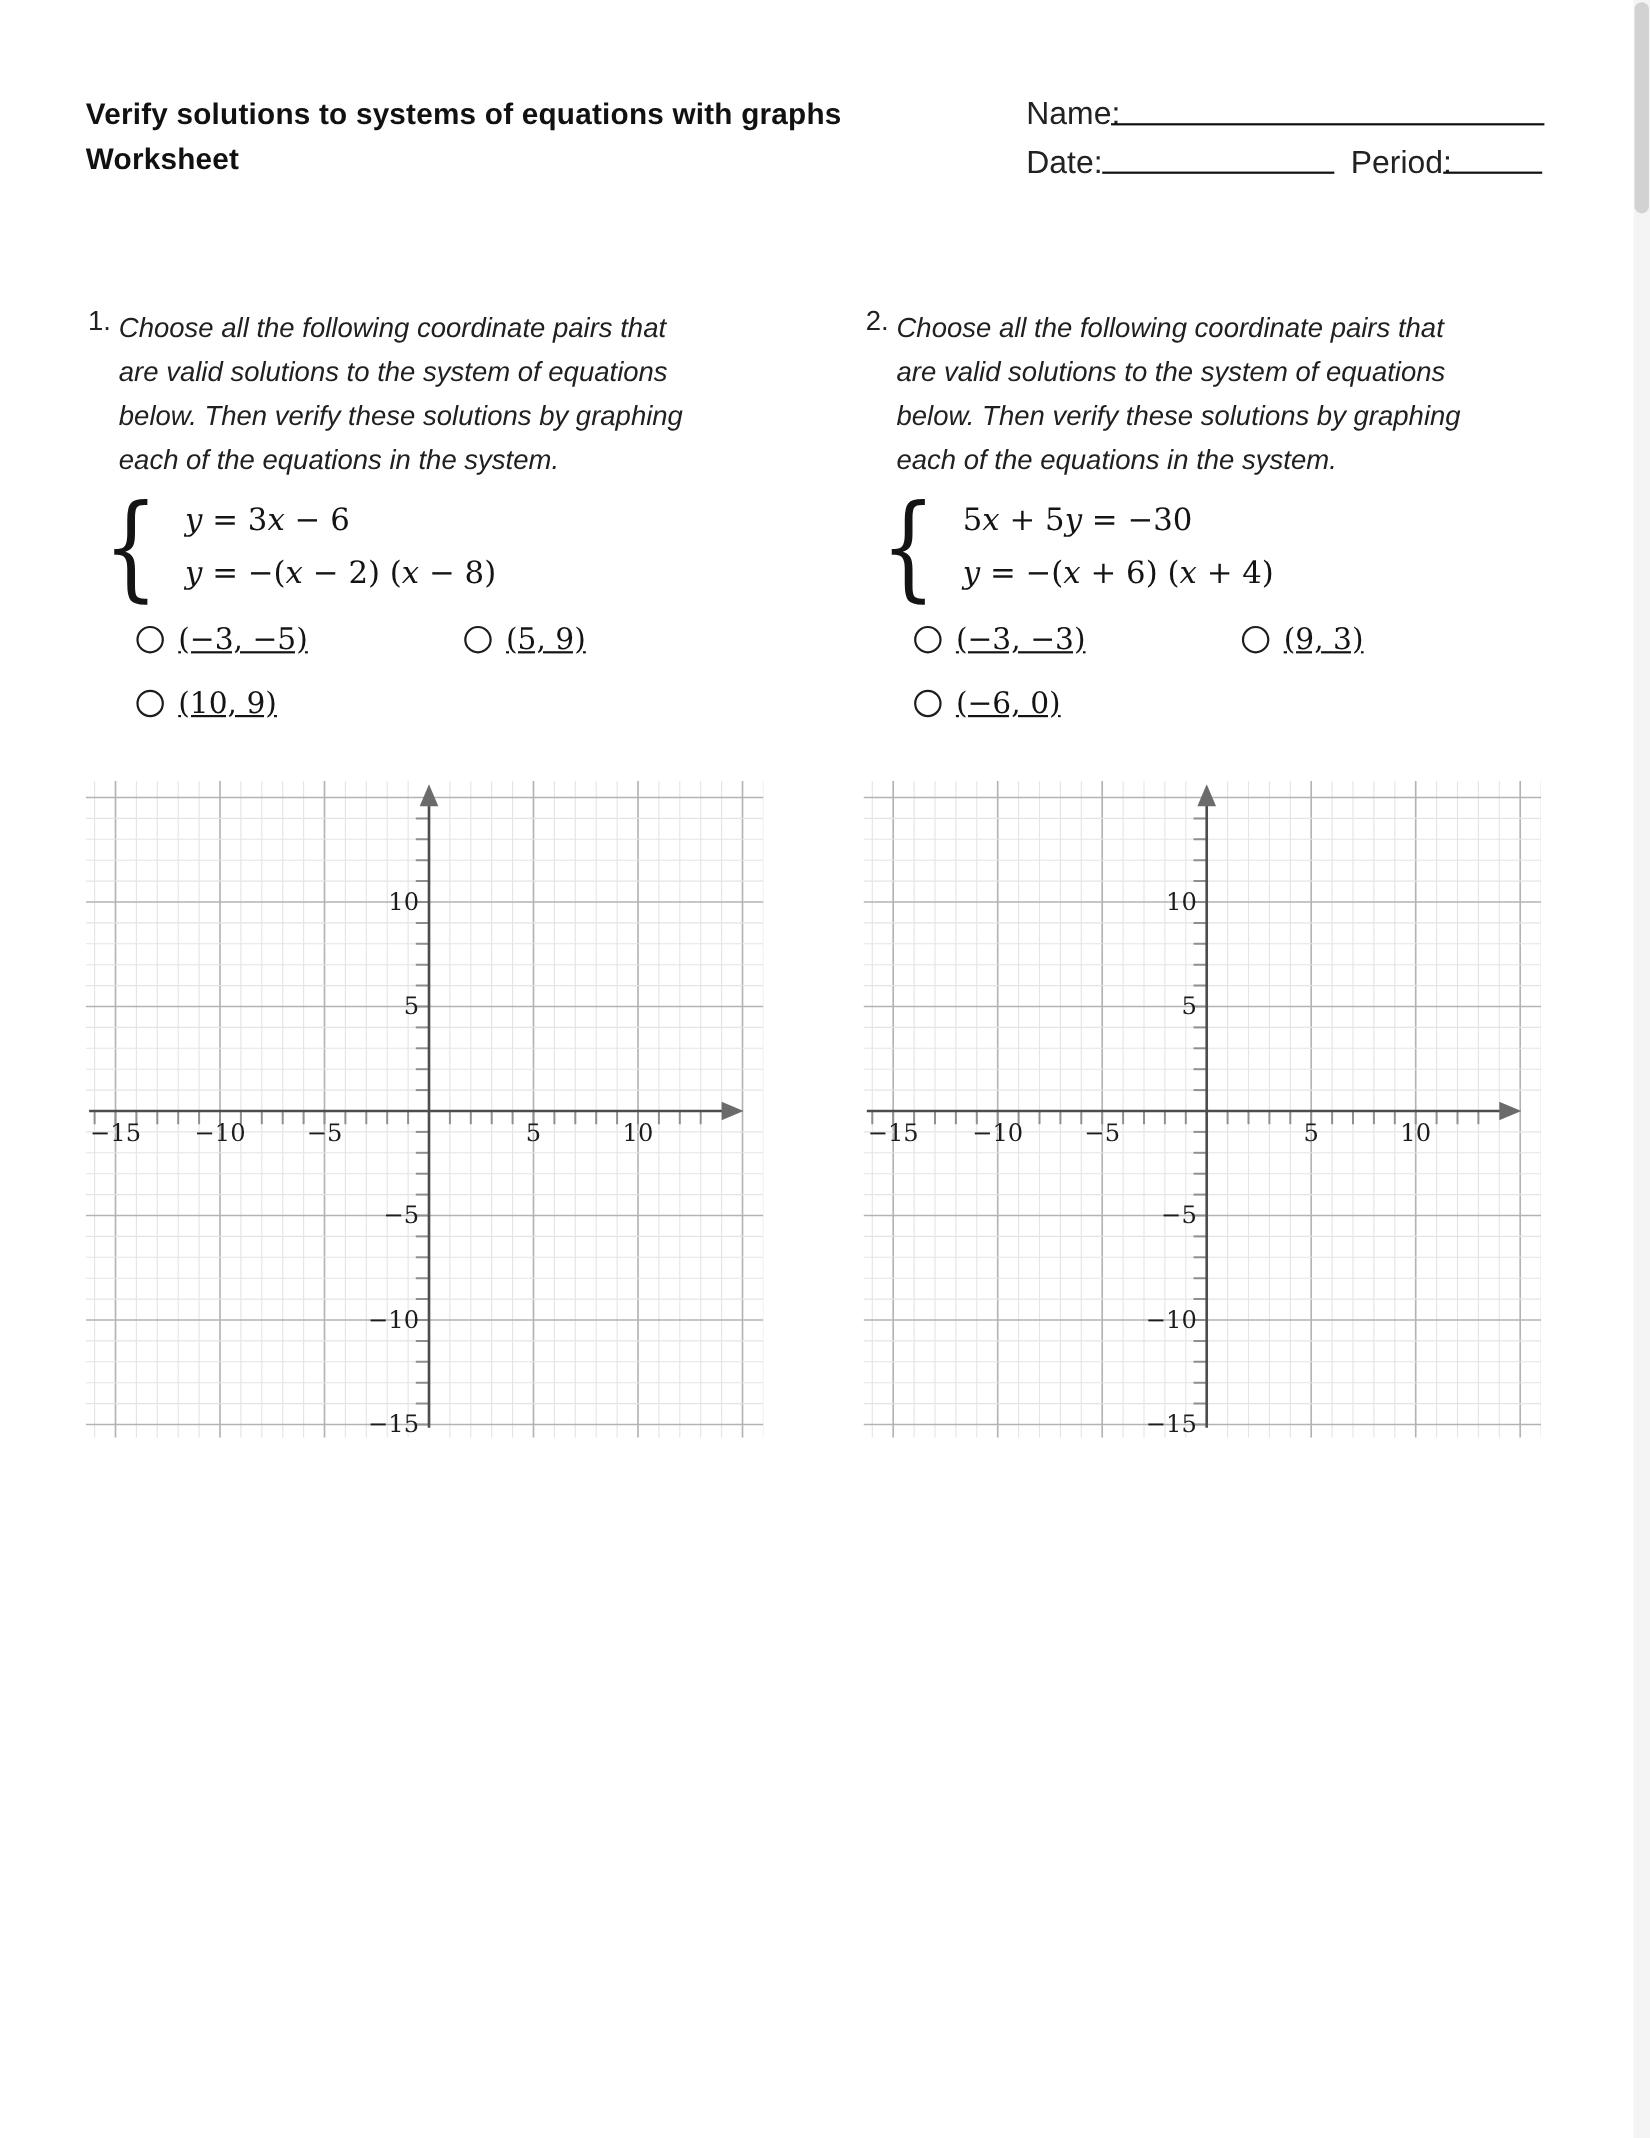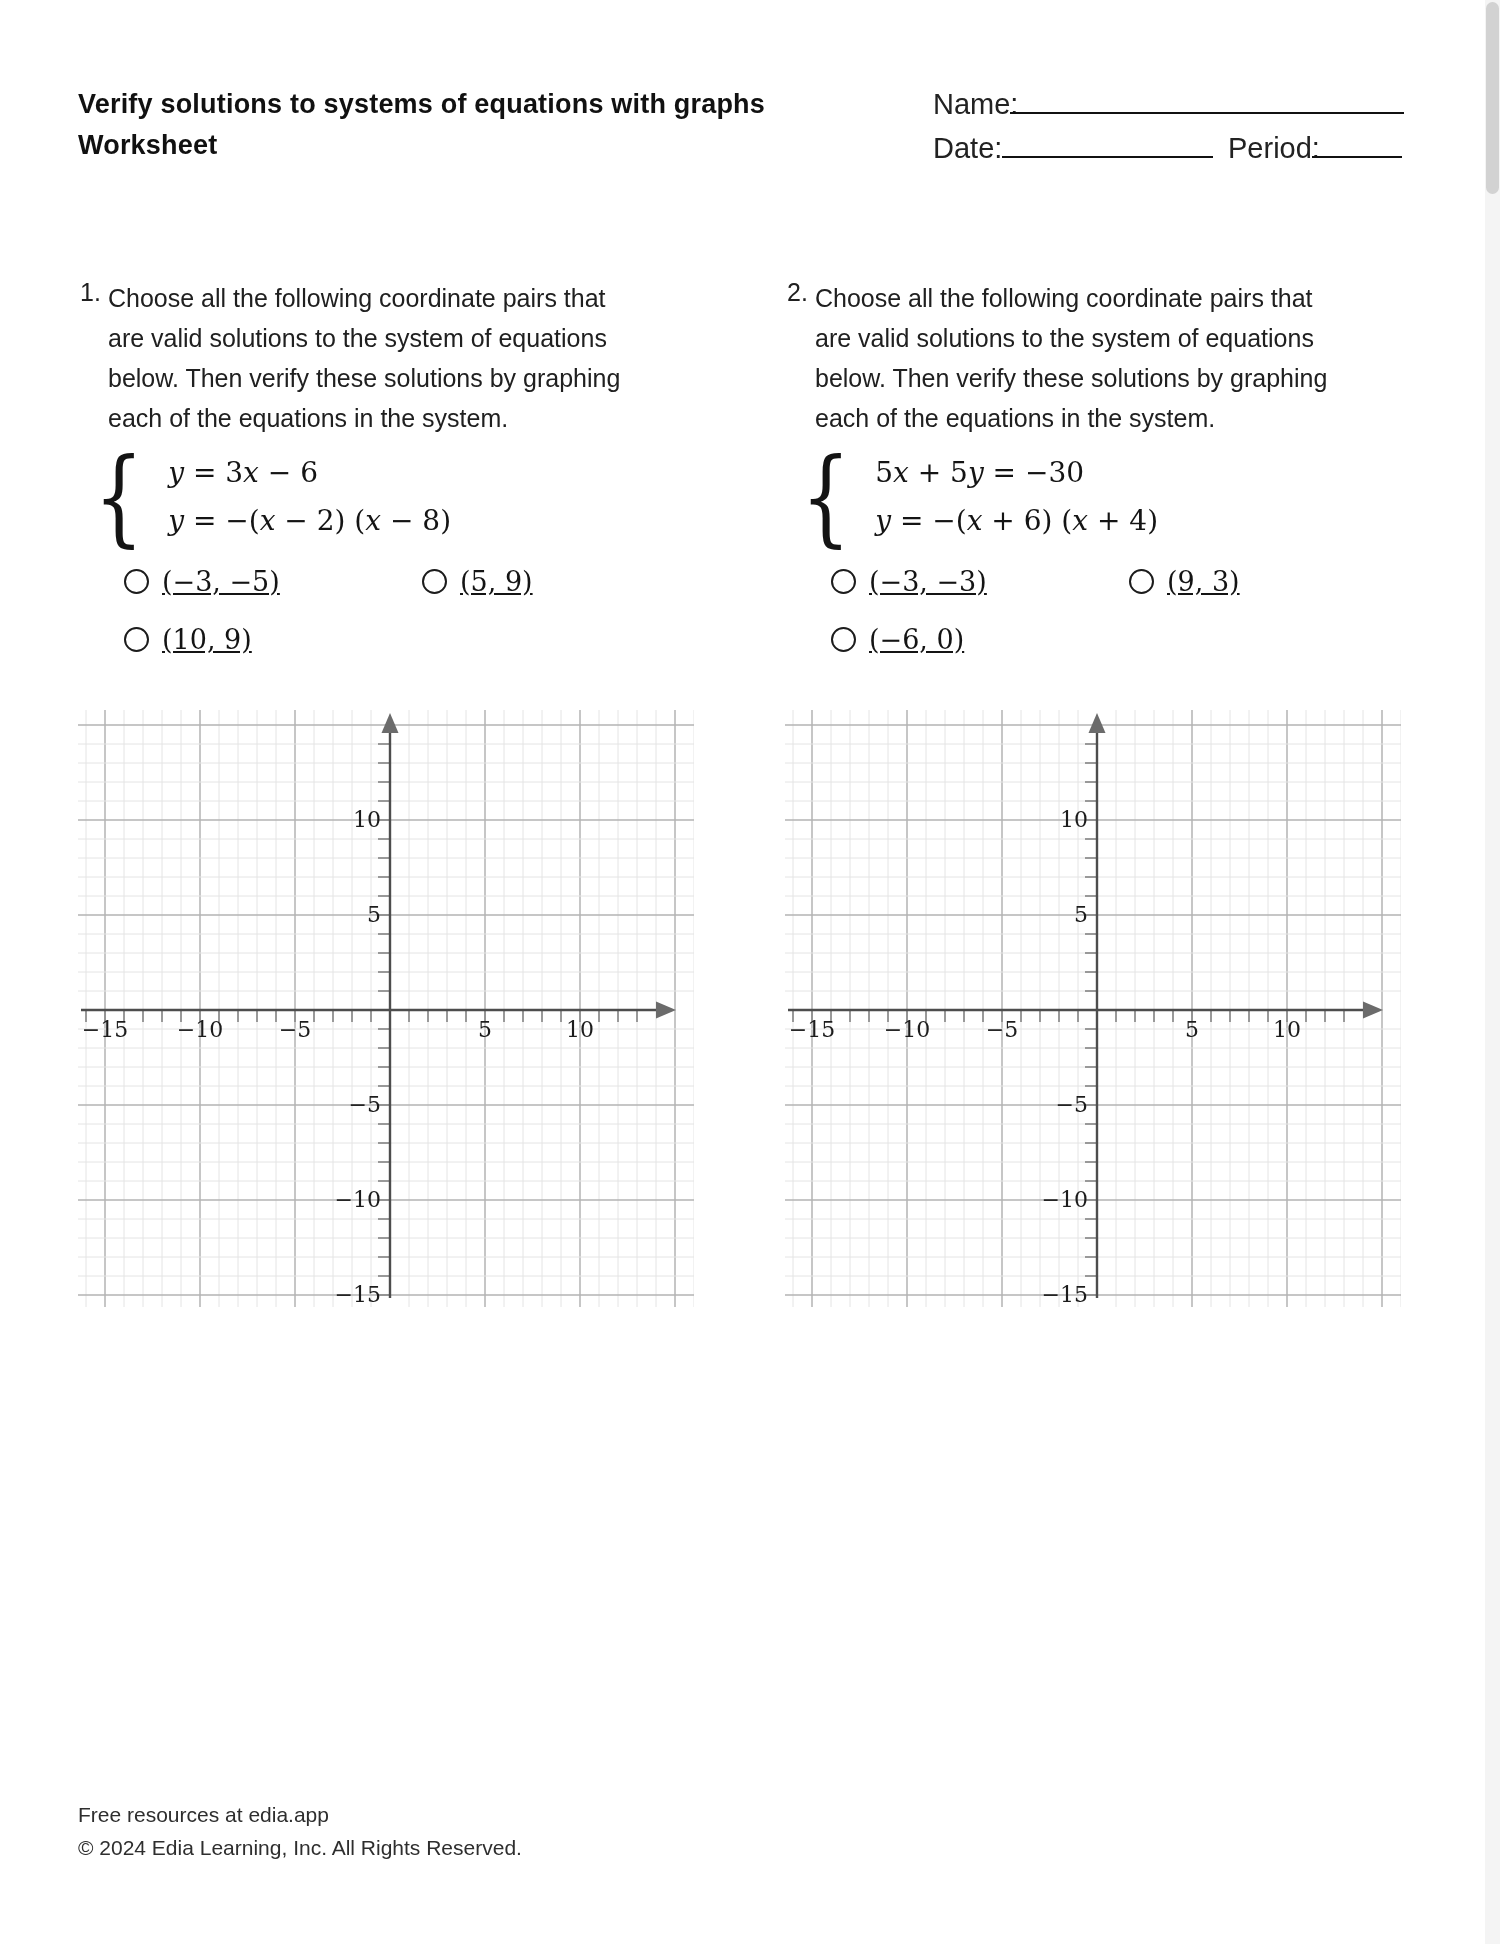--- a/index.html
+++ b/index.html
@@ -10,21 +10,21 @@
   
   .title{position:absolute;left:78px;top:84px;font-size:27px;font-weight:bold;color:#111;
          line-height:41px;letter-spacing:.2px;}
   .field-label{position:absolute;font-size:29px;color:#222;}
   .field-line{position:absolute;border-top:2px solid #111;height:0;}
 
   
   .problem{position:absolute;top:278px;width:622px;height:1030px;}
   .p-number{position:absolute;left:2px;top:0;font-size:25px;color:#202020;}
   .prompt{position:absolute;left:30px;top:0;width:580px;font-size:25px;line-height:40px;color:#202020;}
-  .prompt div{white-space:nowrap;}
+  .prompt div{white-space:nowrap;font-style:italic;}
 
   .system{position:absolute;left:16px;top:170px;display:flex;align-items:center;}
   .brace{font-family:"DejaVu Serif",serif;font-weight:400;font-size:104px;line-height:98px;
          color:#141414;transform:scaleX(.75);transform-origin:left center;margin-right:2px;}
   .eq-lines{margin-left:6px;}
   .eq{font-family:"DejaVu Serif",serif;font-size:28px;line-height:48px;color:#141414;white-space:nowrap;}
   .eq i{font-style:italic;}
 
   .options{position:absolute;left:46px;top:288px;width:560px;display:grid;
            grid-template-columns:298px 1fr;row-gap:27px;}
@@ -388,22 +388,18 @@
         <text x="407" y="327" text-anchor="middle" fill="#1c1c1c">5</text>
         <text x="502" y="327" text-anchor="middle" fill="#1c1c1c">10</text>
         <text x="303" y="117" text-anchor="end" fill="#1c1c1c">10</text>
         <text x="303" y="212" text-anchor="end" fill="#1c1c1c">5</text>
         <text x="303" y="402" text-anchor="end" fill="#1c1c1c">−5</text>
         <text x="303" y="497" text-anchor="end" fill="#1c1c1c">−10</text>
         <text x="303" y="592" text-anchor="end" fill="#1c1c1c">−15</text>
       </svg>
   </section>
 
-  <div class="footer">
-    <div>Free resources at edia.app</div>
-    <div>© 2024 Edia Learning, Inc. All Rights Reserved.</div>
-  </div>
 
   <div class="scrollbar-track">
     <div class="scrollbar-thumb"></div>
   </div>
 
 </div>
 
 </body></html>

